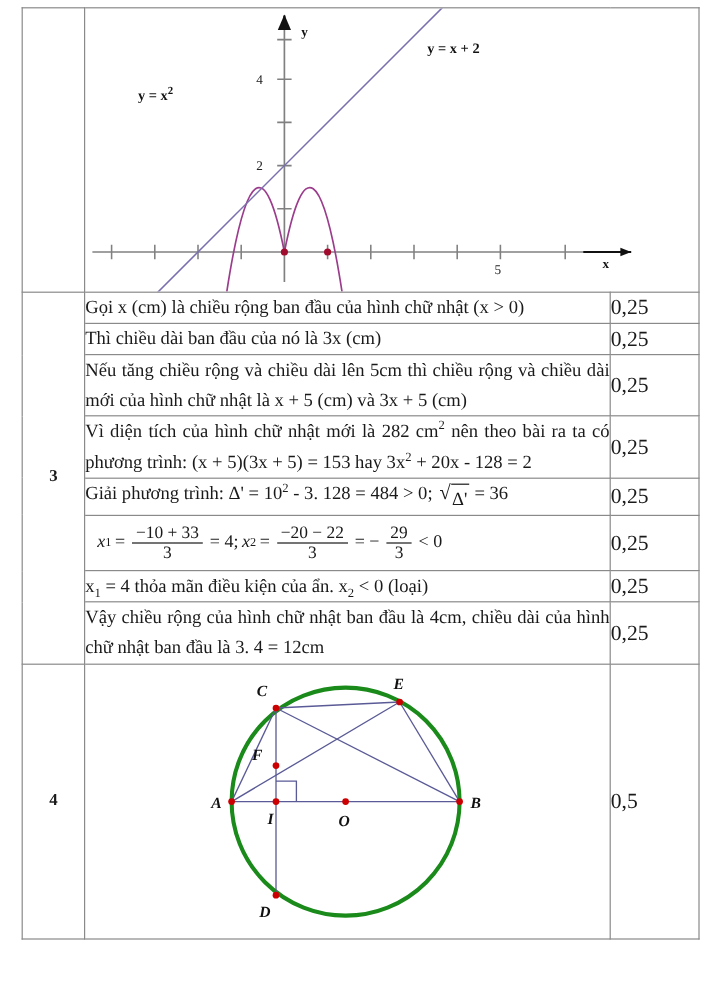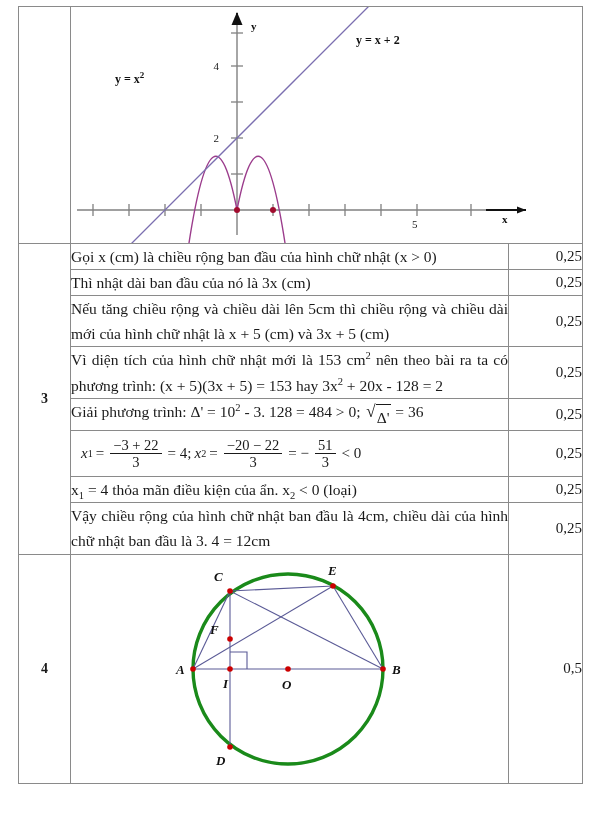--- a/index.html
+++ b/index.html
@@ -37,22 +37,22 @@
   .col-body { width: 438px; }
   .col-score { width: 74px; }
 
   .num-cell {
     text-align: center;
     font-weight: bold;
     font-size: 14px;
     vertical-align: middle;
   }
   .score-cell {
-    text-align: right;
-    font-size: 15px;
+    text-align: left;
+    font-size: 18px;
     vertical-align: top;
     padding-top: 4px;
   }
   .score-cell.mid {
     vertical-align: middle;
     padding-top: 0;
   }
   .body-cell {
     font-size: 15.5px;
     line-height: 1.62;
@@ -216,65 +216,65 @@
     </td>
   </tr>
 
   <tr>
     <td class="num-cell" rowspan="8">3</td>
     <td class="body-cell plain">Gọi x (cm) là chiều rộng ban đầu của hình chữ nhật (x &gt; 0)</td>
     <td class="score-cell">0,25</td>
   </tr>
 
   <tr>
-    <td class="body-cell plain">Thì nhật dài ban đầu của nó là 3x (cm)</td>
+    <td class="body-cell plain">Thì chiều dài ban đầu của nó là 3x (cm)</td>
     <td class="score-cell">0,25</td>
   </tr>
 
   <tr>
     <td class="body-cell"> Nếu tăng chiều rộng và chiều dài lên 5cm thì chiều rộng và chiều dài mới của hình chữ nhật là x + 5 (cm) và 3x + 5 (cm)</td>
     <td class="score-cell">0,25</td>
   </tr>
 
   <tr>
-    <td class="body-cell"><span>Vì diện tích của hình chữ nhật mới là 153 cm</span><sup>2</sup><span> nên theo bài ra ta có phương trình: (x + 5)(3x + 5) = 153 hay 3x</span><sup>2</sup><span> + 20x - 128 = 2</span></td>
+    <td class="body-cell"><span>Vì diện tích của hình chữ nhật mới là 282 cm</span><sup>2</sup><span> nên theo bài ra ta có phương trình: (x + 5)(3x + 5) = 153 hay 3x</span><sup>2</sup><span> + 20x - 128 = 2</span></td>
     <td class="score-cell">0,25</td>
   </tr>
 
   <tr>
     <td class="body-cell plain"><span>Giải phương trình: Δ' = 10</span><sup>2</sup><span> - 3. 128 = 484 &gt; 0;  </span><span class="sqrt">
               <span class="radical">√</span>
               <span class="radicand">Δ'</span>
             </span><span> = 36</span></td>
     <td class="score-cell">0,25</td>
   </tr>
 
   <tr>
     <td>
       <div class="formula">
         <span class="fvar">x</span>
               <sub>1</sub>
         <span class="op">=</span>
         <span class="frac">
-          <span class="top">−3 + 22</span>
+          <span class="top">−10 + 33</span>
           <span class="bar"></span>
           <span class="bot">3</span>
         </span>
         <span class="op">= 4;</span>
         <span class="fvar">x</span>
               <sub>2</sub>
         <span class="op">=</span>
         <span class="frac">
           <span class="top">−20 − 22</span>
           <span class="bar"></span>
           <span class="bot">3</span>
         </span>
         <span class="op">= −</span>
         <span class="frac">
-          <span class="top">51</span>
+          <span class="top">29</span>
           <span class="bar"></span>
           <span class="bot">3</span>
         </span>
         <span class="op">&lt; 0</span>
       </div>
     </td>
     <td class="score-cell">0,25</td>
   </tr>
 
   <tr>

